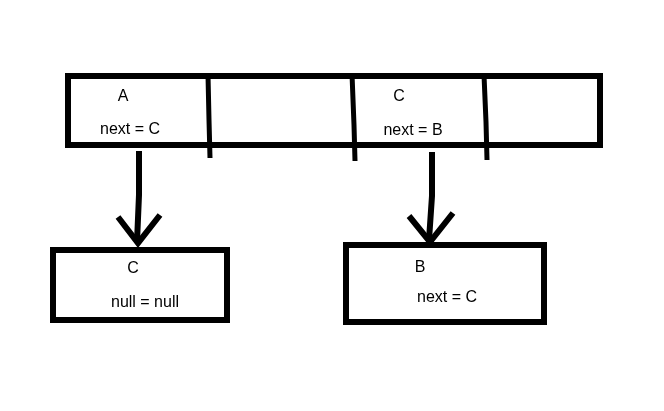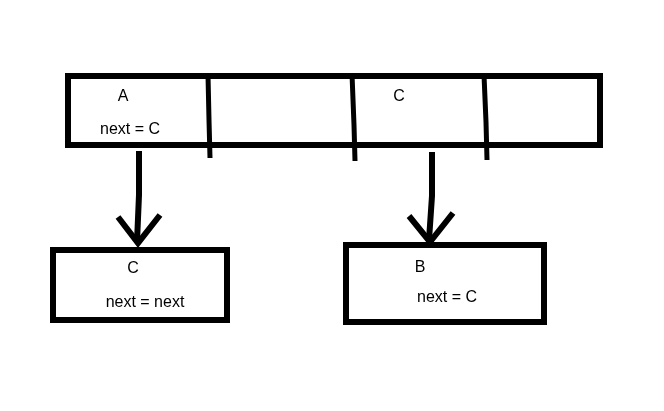--- a/index.html
+++ b/index.html
@@ -67,27 +67,28 @@
 
   <div class="cell-area" style="left:68px;top:76px;width:137px;height:69px;">
     <div class="lbl" style="left:55px;top:10px;">A</div>
     <div class="lbl" style="left:62px;top:43px;">next = C</div>
   </div>
 
   <div class="cell-area" style="left:211px;top:76px;width:138px;height:69px;"></div>
 
   <div class="cell-area" style="left:355px;top:76px;width:126px;height:69px;">
     <div class="lbl" style="left:44px;top:10px;">C</div>
+    <div class="lbl" style="left:58px;top:44px;">next = B</div>
   </div>
 
   <div class="cell-area" style="left:489px;top:76px;width:111px;height:69px;"></div>
 
   <div class="cell-area" style="left:53px;top:250px;width:174px;height:70px;">
     <div class="lbl" style="left:80px;top:8px;">C</div>
-    <div class="lbl" style="left:92px;top:42px;">next = next</div>
+    <div class="lbl" style="left:92px;top:42px;">null = null</div>
   </div>
 
   <div class="cell-area" style="left:346px;top:245px;width:198px;height:77px;">
     <div class="lbl" style="left:74px;top:12px;">B</div>
     <div class="lbl" style="left:101px;top:42px;">next = C</div>
   </div>
 
 </div>
 
 </body></html>

